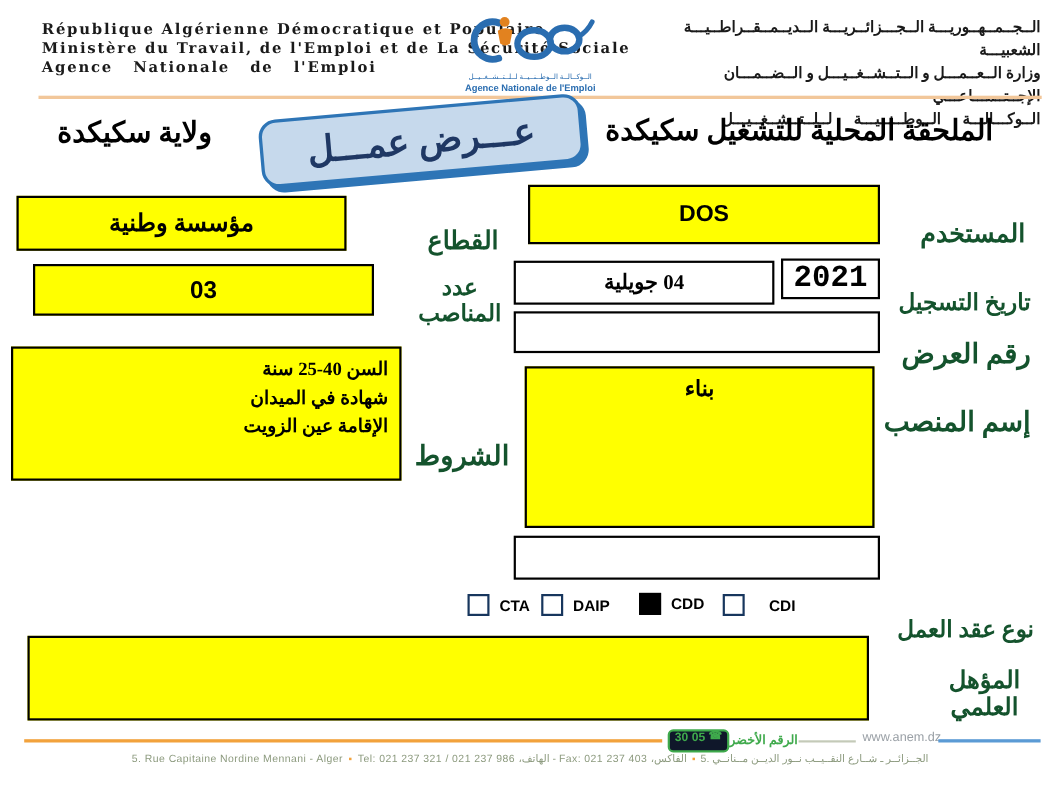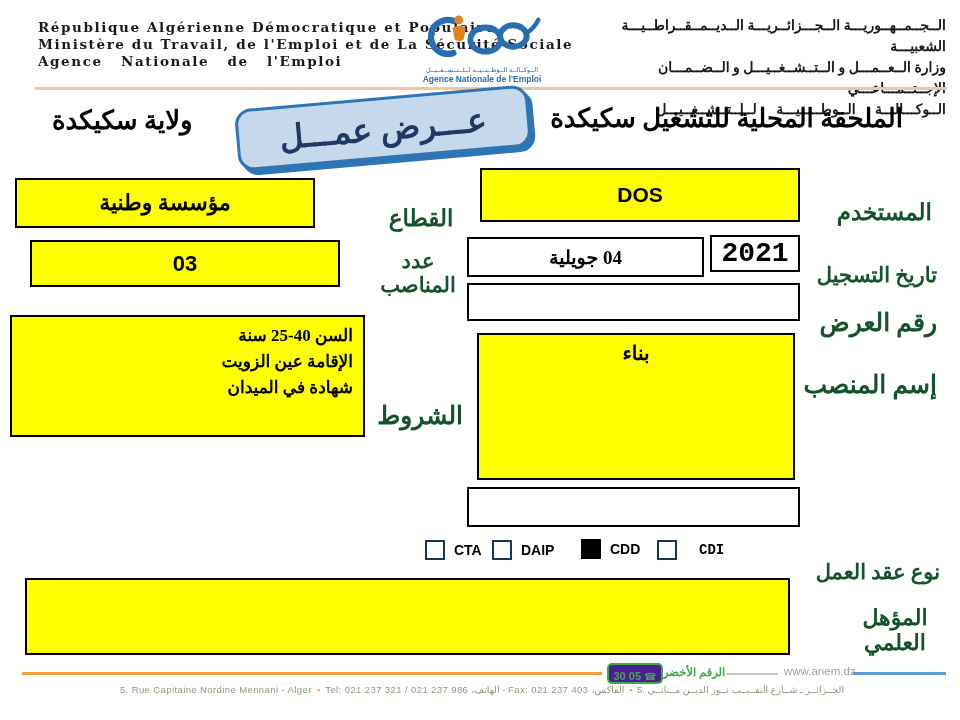--- a/index.html
+++ b/index.html
@@ -37,21 +37,21 @@
   .cond-line{font-size:17px;font-weight:bold;direction:rtl;line-height:26px;text-align:right;}
   .name-box{align-items:flex-start;padding-top:6px;}
   
   .cbgrp{display:flex;align-items:center;}
   .cb{width:20px;height:20px;border:2px solid #17365d;background:#fff;box-sizing:border-box;}
   .cb.checked{background:#000;border-color:#000;}
   .cbl{font-family:"Liberation Sans",sans-serif;font-weight:bold;font-size:14px;margin-left:9px;color:#000;}
   
   .f-orange{left:22px;top:672px;width:580px;height:3px;background:#f2a23c;}
   .f-badge{left:607px;top:663px;width:52px;height:17px;border:2px solid #3faa4c;border-radius:5px;
-           display:flex;align-items:flex-end;justify-content:center;gap:3px;background:#4c1d95;}
+           display:flex;align-items:flex-start;justify-content:center;gap:3px;background:#0f172a;font-weight:bold;}
   .f-badge b{color:#3faa4c;font-size:11px;font-family:"Liberation Sans",sans-serif;}
   .f-badge .ph{color:#3faa4c;font-size:10px;line-height:10px;}
   .f-green-lbl{left:663px;top:665px;color:#3faa4c;font-weight:bold;font-size:11.5px;direction:rtl;}
   .f-gray{left:726px;top:673px;width:52px;height:2px;background:#c4cab8;}
   .f-site{left:784px;top:665px;color:#9aa0a6;font-size:11.5px;font-family:"Liberation Sans",sans-serif;}
   .f-blue{left:853px;top:672px;width:93px;height:3px;background:#5b9bd5;}
   .f-addr{left:10px;top:684px;width:944px;text-align:center;font-size:9.5px;color:#8c9a7e;
           font-family:"Liberation Sans",sans-serif;letter-spacing:0.4px;}
   .f-dot{color:#f2a23c;font-size:9px;padding:0 2px;}
 </style>
@@ -128,41 +128,41 @@
   <div class="abs cbgrp" style="left:492px;top:540px;">
     <span class="cb"></span>
     <span class="cbl">DAIP</span>
   </div>
   <div class="abs cbgrp" style="left:581px;top:539px;">
     <span class="cb checked"></span>
     <span class="cbl">CDD</span>
   </div>
   <div class="abs cbgrp" style="left:657px;top:540px;">
     <span class="cb"></span>
-    <span class="cbl" style="margin-left:22px;font-family:Liberation Mono, monospace;">CDI</span>
+    <span class="cbl" style="margin-left:22px;">CDI</span>
   </div>
 
   <div class="abs lbl" style="left:386px;top:186px;width:70px;font-size:23px;">القطاع</div>
   <div class="abs box ybox" style="left:15px;top:178px;width:300px;height:50px;">
     <span class="val-ar" style="font-size:22px;">مؤسسة وطنية</span>
   </div>
 
   <div class="abs lbl" style="left:378px;top:229px;width:80px;font-size:21px;">
     <div>عدد</div>
     <div>المناصب</div>
   </div>
   <div class="abs box ybox" style="left:30px;top:240px;width:310px;height:47px;">
     <span class="val-lat" style="font-size:22px;">03</span>
   </div>
 
   <div class="abs lbl" style="left:383px;top:382px;width:80px;font-size:25px;">الشروط</div>
   <div class="abs box ybox cond-box" style="left:10px;top:315px;width:355px;height:122px;">
     <div class="cond-line">السن 40-25 سنة</div>
+    <div class="cond-line">شهادة في الميدان</div>
     <div class="cond-line">الإقامة عين الزويت</div>
-    <div class="cond-line">شهادة في الميدان</div>
   </div>
 
   <div class="abs lbl" style="right:22px;top:585px;width:86px;font-size:22px;">
     <div>المؤهل</div>
     <div>العلمي</div>
   </div>
   <div class="abs box ybox" style="left:25px;top:578px;width:765px;height:77px;">
     <span class="val-ar" style="font-size:18px;"></span>
   </div>
 

